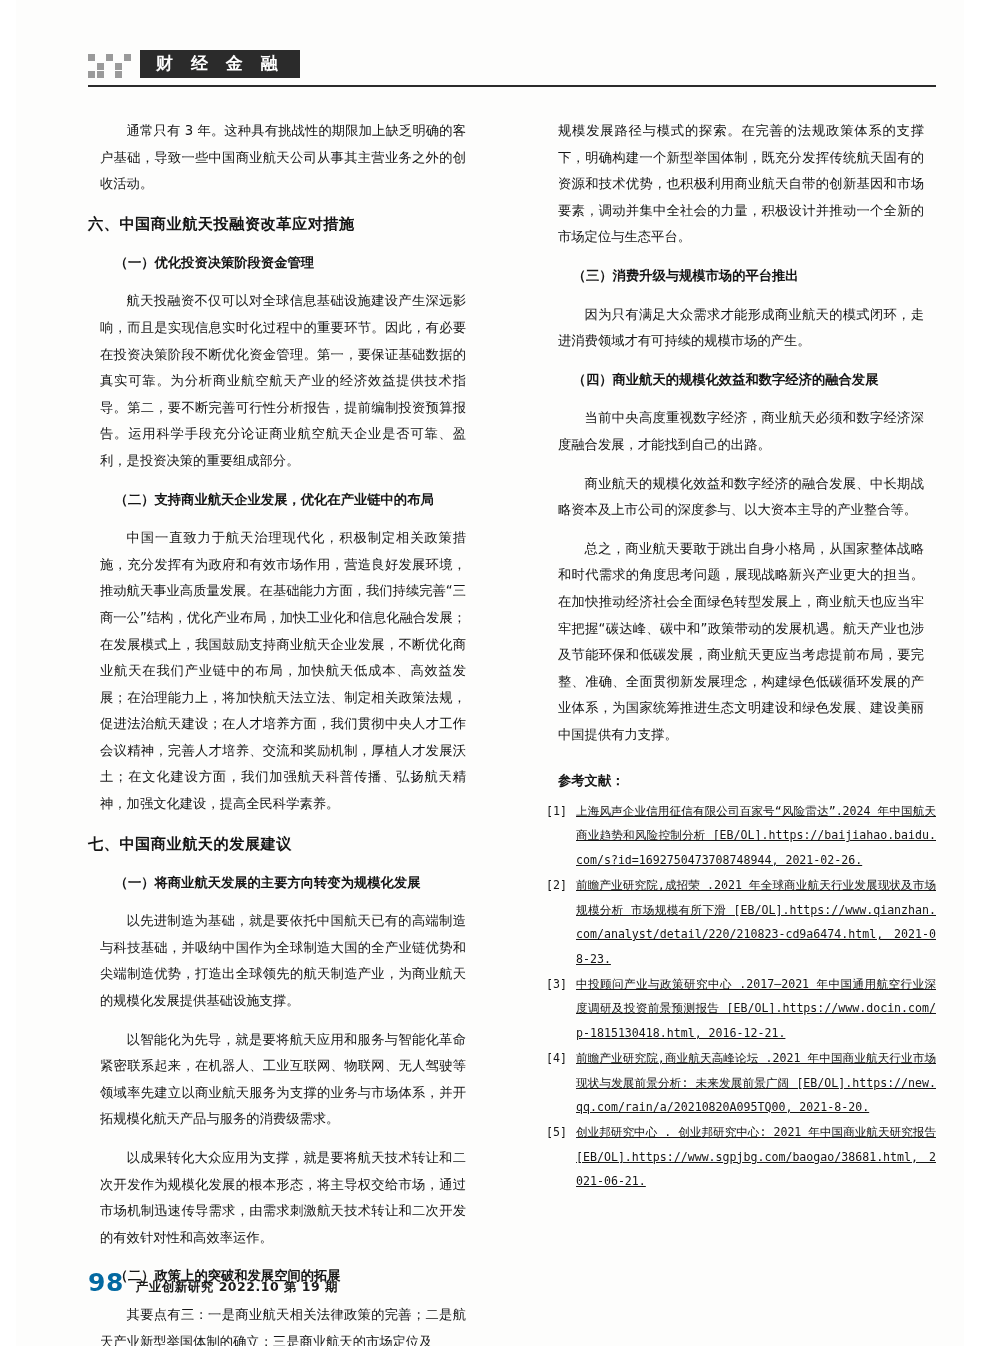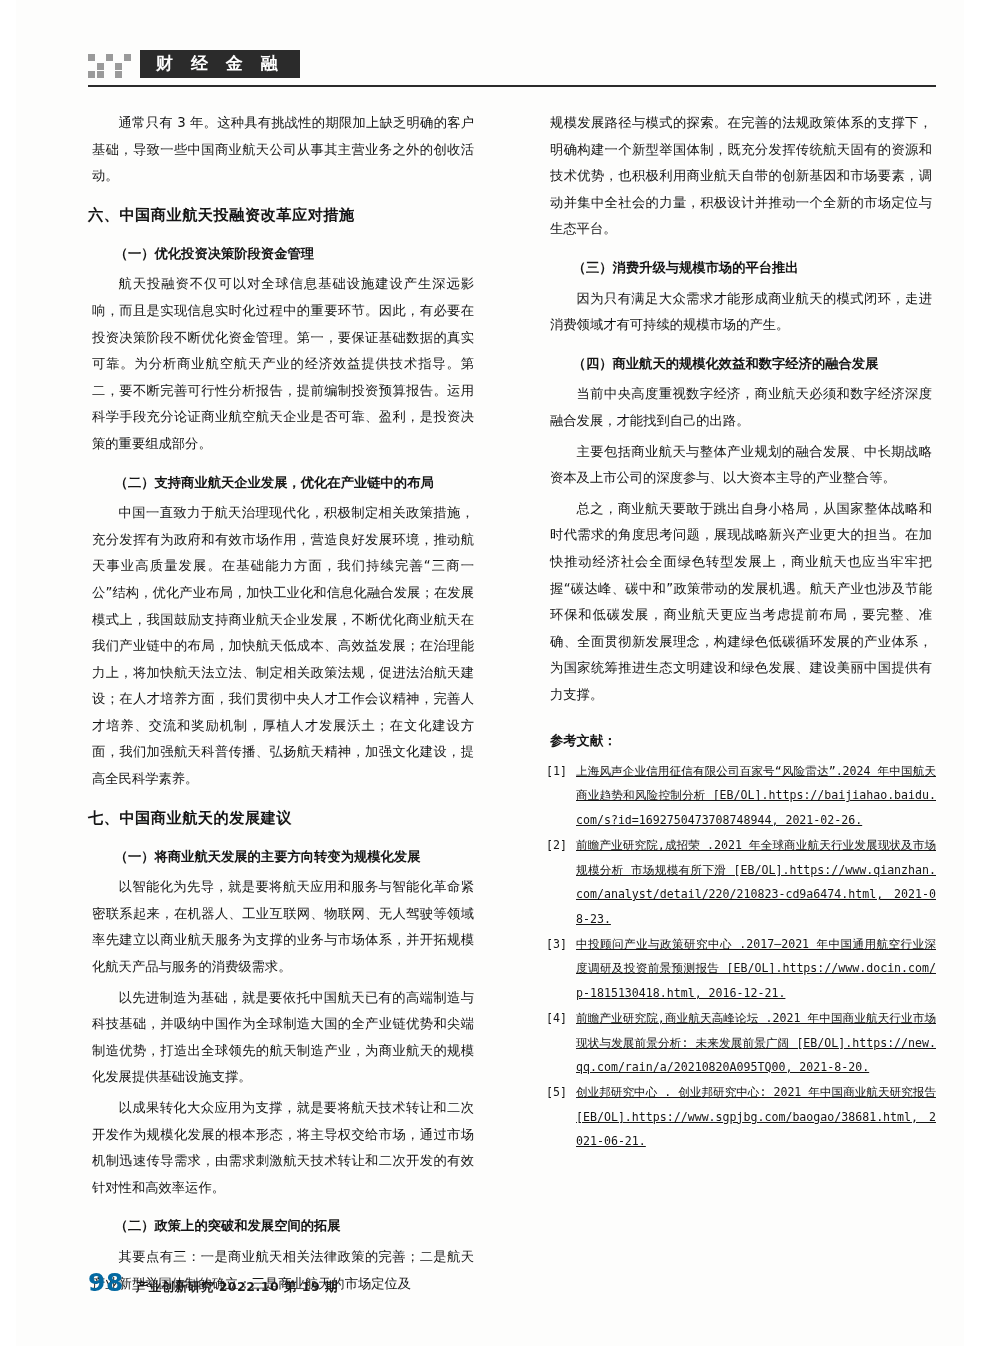--- a/index.html
+++ b/index.html
@@ -72,21 +72,21 @@
     font-size: 13.3px;
     line-height: 26.6px;
     text-align: justify;
     text-justify: inter-ideograph;
     color: #151515;
   }
   .col-left { left: 72px; }
   .col-right { left: 530px; }
 
   p {
-    margin: 4px;
+    margin: 12px;
     text-indent: 2em;
   }
   p.noindent { text-indent: 0; }
 
   h2.sec {
     margin: 11px 0 6px 0;
     font-size: 15.2px;
     font-weight: bold;
     text-align: left;
     line-height: 28px;
@@ -182,38 +182,38 @@
 
     <p class="sub">（一）优化投资决策阶段资金管理</p>
     <p>航天投融资不仅可以对全球信息基础设施建设产生深远影响，而且是实现信息实时化过程中的重要环节。因此，有必要在投资决策阶段不断优化资金管理。第一，要保证基础数据的真实可靠。为分析商业航空航天产业的经济效益提供技术指导。第二，要不断完善可行性分析报告，提前编制投资预算报告。运用科学手段充分论证商业航空航天企业是否可靠、盈利，是投资决策的重要组成部分。</p>
 
     <p class="sub">（二）支持商业航天企业发展，优化在产业链中的布局</p>
     <p>中国一直致力于航天治理现代化，积极制定相关政策措施，充分发挥有为政府和有效市场作用，营造良好发展环境，推动航天事业高质量发展。在基础能力方面，我们持续完善“三商一公”结构，优化产业布局，加快工业化和信息化融合发展；在发展模式上，我国鼓励支持商业航天企业发展，不断优化商业航天在我们产业链中的布局，加快航天低成本、高效益发展；在治理能力上，将加快航天法立法、制定相关政策法规，促进法治航天建设；在人才培养方面，我们贯彻中央人才工作会议精神，完善人才培养、交流和奖励机制，厚植人才发展沃土；在文化建设方面，我们加强航天科普传播、弘扬航天精神，加强文化建设，提高全民科学素养。</p>
 
     <h2 class="sec">七、中国商业航天的发展建议</h2>
 
     <p class="sub">（一）将商业航天发展的主要方向转变为规模化发展</p>
+    <p>以先进制造为基础，就是要依托中国航天已有的高端制造与科技基础，并吸纳中国作为全球制造大国的全产业链优势和尖端制造优势，打造出全球领先的航天制造产业，为商业航天的规模化发展提供基础设施支撑。</p>
     <p>以智能化为先导，就是要将航天应用和服务与智能化革命紧密联系起来，在机器人、工业互联网、物联网、无人驾驶等领域率先建立以商业航天服务为支撑的业务与市场体系，并开拓规模化航天产品与服务的消费级需求。</p>
-    <p>以先进制造为基础，就是要依托中国航天已有的高端制造与科技基础，并吸纳中国作为全球制造大国的全产业链优势和尖端制造优势，打造出全球领先的航天制造产业，为商业航天的规模化发展提供基础设施支撑。</p>
     <p>以成果转化大众应用为支撑，就是要将航天技术转让和二次开发作为规模化发展的根本形态，将主导权交给市场，通过市场机制迅速传导需求，由需求刺激航天技术转让和二次开发的有效针对性和高效率运作。</p>
 
     <p class="sub">（二）政策上的突破和发展空间的拓展</p>
     <p>其要点有三：一是商业航天相关法律政策的完善；二是航天产业新型举国体制的确立；三是商业航天的市场定位及</p>
   </div>
 
   <div class="col col-right">
     <p class="noindent">规模发展路径与模式的探索。在完善的法规政策体系的支撑下，明确构建一个新型举国体制，既充分发挥传统航天固有的资源和技术优势，也积极利用商业航天自带的创新基因和市场要素，调动并集中全社会的力量，积极设计并推动一个全新的市场定位与生态平台。</p>
 
     <p class="sub">（三）消费升级与规模市场的平台推出</p>
     <p>因为只有满足大众需求才能形成商业航天的模式闭环，走进消费领域才有可持续的规模市场的产生。</p>
 
     <p class="sub">（四）商业航天的规模化效益和数字经济的融合发展</p>
     <p>当前中央高度重视数字经济，商业航天必须和数字经济深度融合发展，才能找到自己的出路。</p>
 
-    <p>主要包括商业航天与整体产业规划的融合发展、中长期战略资本及上市公司的深度参与、以大资本主导的产业整合等。</p>
+    <p>商业航天的规模化效益和数字经济的融合发展、中长期战略资本及上市公司的深度参与、以大资本主导的产业整合等。</p>
 
     <p>总之，商业航天要敢于跳出自身小格局，从国家整体战略和时代需求的角度思考问题，展现战略新兴产业更大的担当。在加快推动经济社会全面绿色转型发展上，商业航天也应当牢牢把握“碳达峰、碳中和”政策带动的发展机遇。航天产业也涉及节能环保和低碳发展，商业航天更应当考虑提前布局，要完整、准确、全面贯彻新发展理念，构建绿色低碳循环发展的产业体系，为国家统筹推进生态文明建设和绿色发展、建设美丽中国提供有力支撑。</p>
 
     <p class="ref-title">参考文献：</p>
 
     <ul class="ref-list">
       <li class="ref-item">
         <span class="ref-num">[1]</span>
         <span class="ref-text">上海风声企业信用征信有限公司百家号“风险雷达”.2024 年中国航天商业趋势和风险控制分析 [EB/OL].https://baijiahao.baidu.com/s?id=1692750473708748944, 2021-02-26.</span>
       </li>

